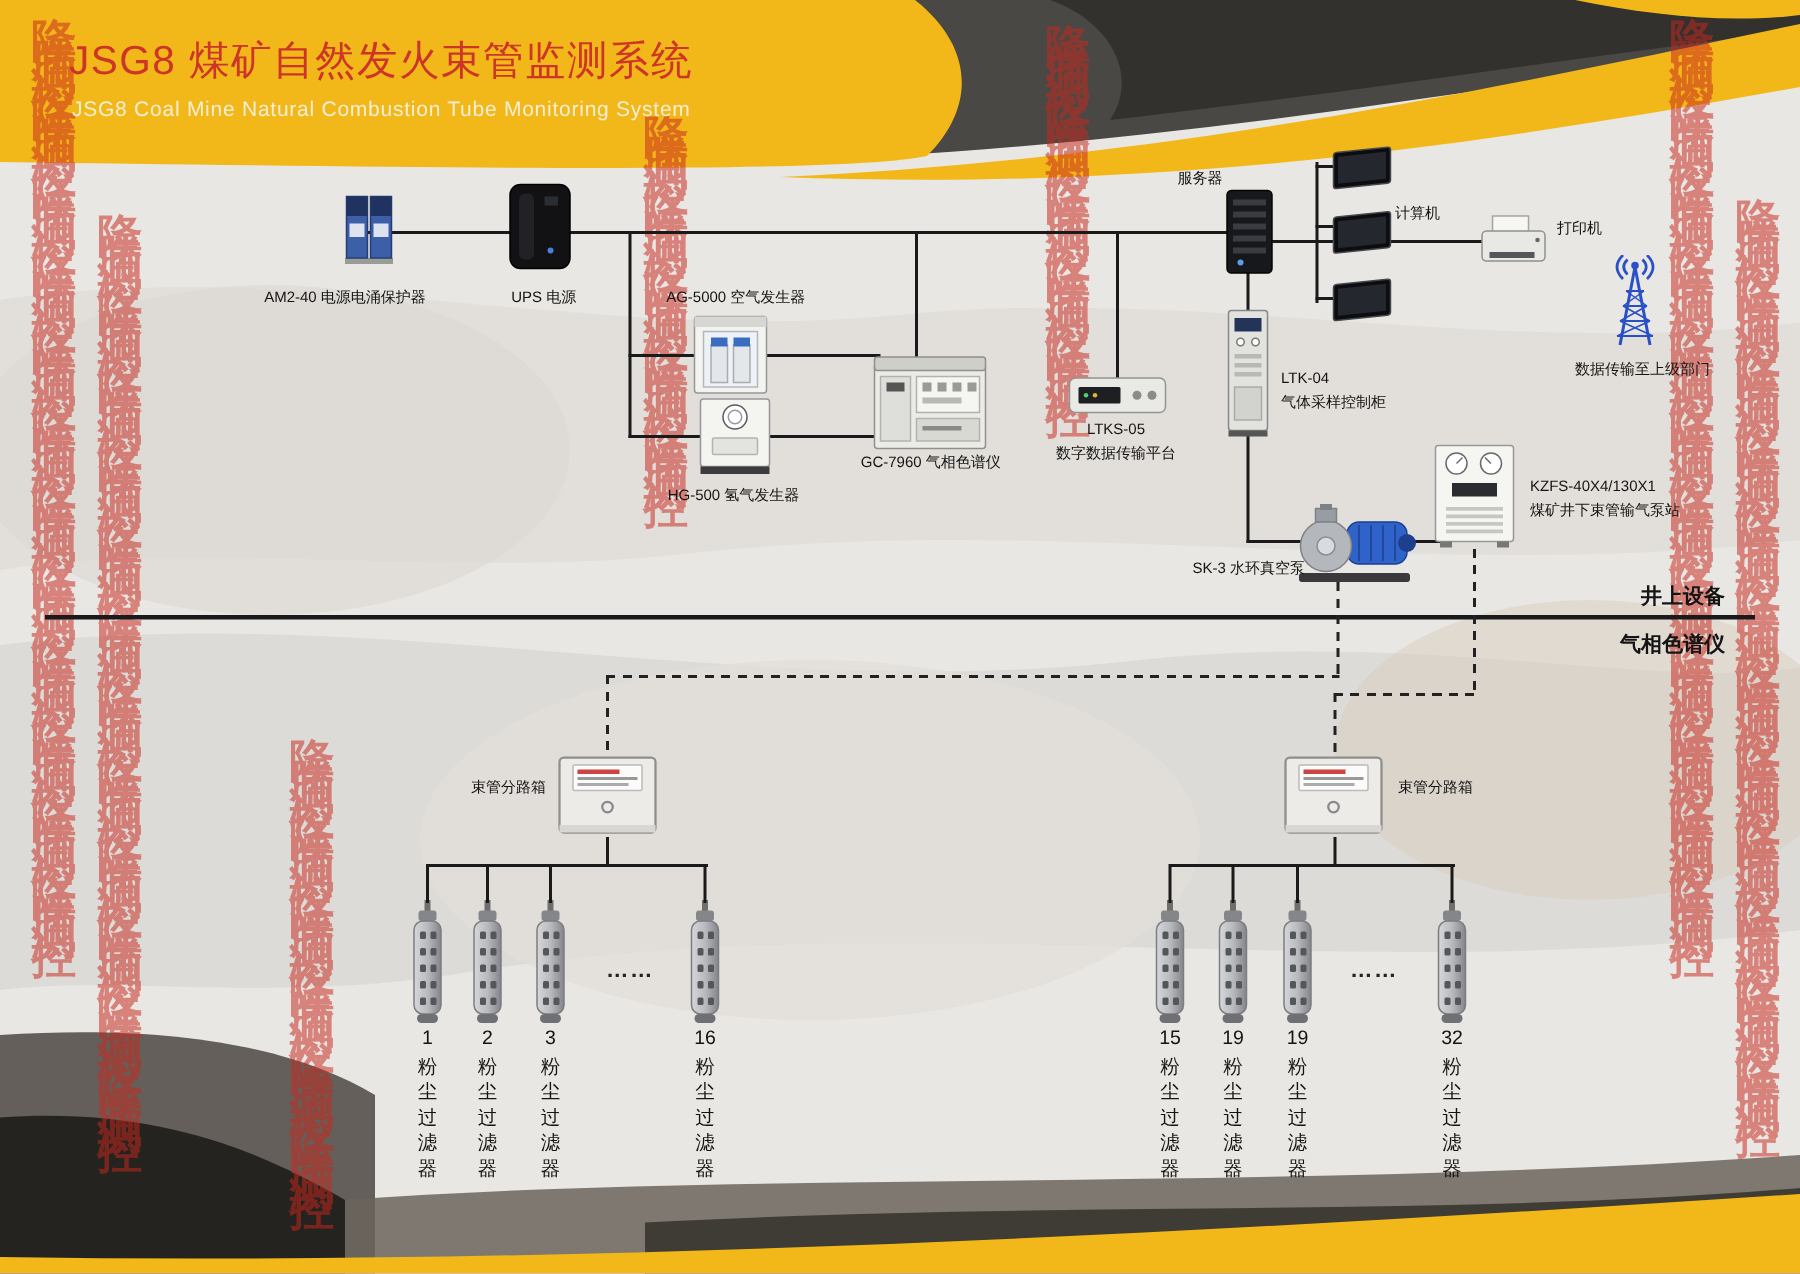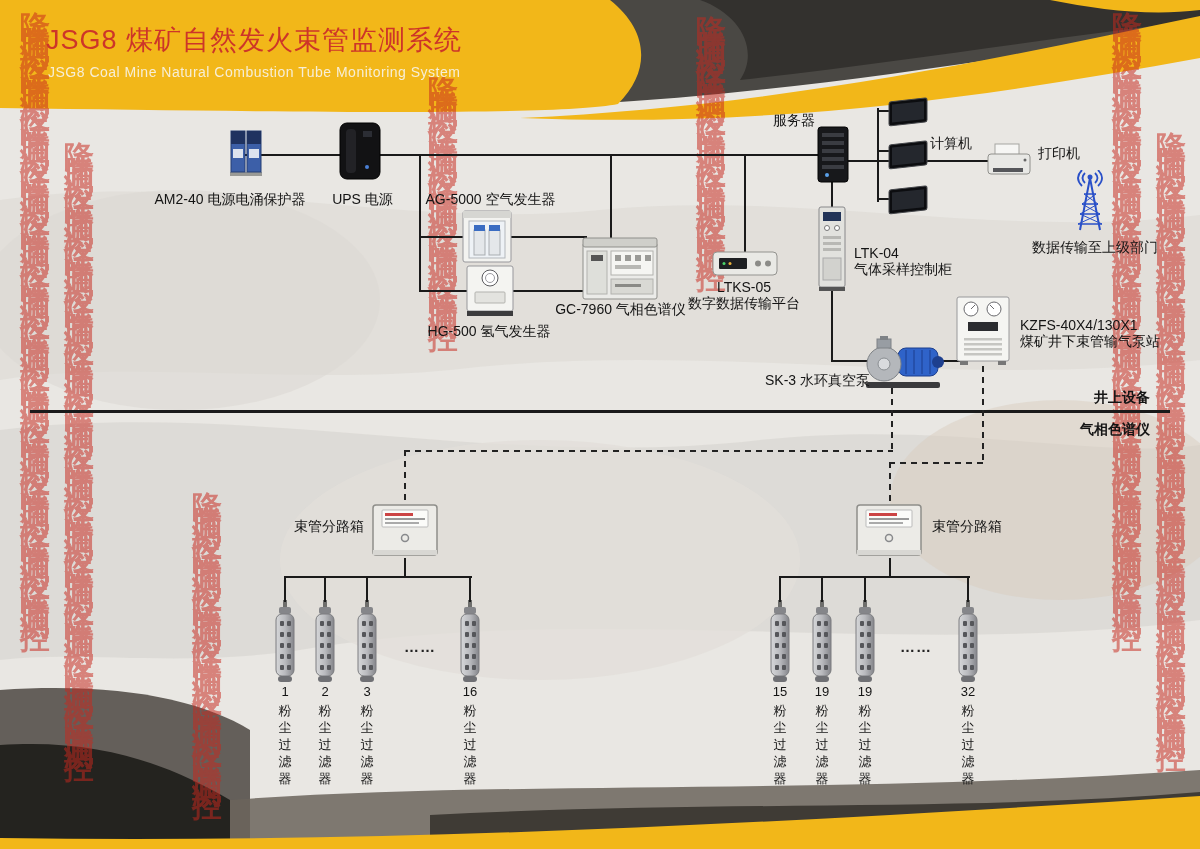--- a/index.html
+++ b/index.html
@@ -12,21 +12,21 @@
   #title{position:absolute;left:46px;top:22px;font-size:27px;font-weight:400;letter-spacing:1px;color:var(--title-red,#cd3529);white-space:nowrap}
   #subtitle{position:absolute;left:48px;top:64px;font-size:14px;font-weight:500;letter-spacing:.5px;color:#f7eed6;white-space:nowrap}
   #watermarks{position:absolute;left:0;top:0;width:1200px;height:849px;z-index:2;pointer-events:none}
   .wm{position:absolute;writing-mode:vertical-rl;font-size:30px;font-weight:700;letter-spacing:13px;color:var(--watermark-red,#c8281e);opacity:.52;white-space:nowrap}
   #diagram{position:absolute;left:0;top:0;width:1200px;height:849px;z-index:4}
   .line{position:absolute;z-index:1}
   .solid{background:#1a1a1a}
   .dashed-h{background:repeating-linear-gradient(to right,#222 0 6px,transparent 6px 11px)}
   .dashed-v{background:repeating-linear-gradient(to bottom,#222 0 6px,transparent 6px 11px)}
   .dev{position:absolute;z-index:2;line-height:0}
-  .lbl{position:absolute;z-index:3;font-size:14px;color:#141414;text-align:center;line-height:16px;white-space:nowrap}
+  .lbl{position:absolute;z-index:3;font-size:10px;color:#141414;text-align:center;line-height:16px;white-space:nowrap}
   .lbl.al{text-align:left}.lbl.ar{text-align:right}
   .lbl.bold{font-weight:bold;font-size:14px}
   .filters{position:absolute;z-index:2}
   .filter-group{position:absolute;top:0;width:26px;height:236px}
   .ficon{position:absolute;left:0;top:24px;line-height:0}
   .fnum{position:absolute;top:108px;left:0;width:26px;text-align:center;font-size:13px;color:#141414}
   .fchars{position:absolute;top:126px;left:5px;width:16px;font-size:13px;line-height:17px;text-align:center;word-break:break-all;color:#141414}
   .ellipsis{position:absolute;font-size:15px;font-weight:bold;letter-spacing:1px;color:#222;text-align:center;z-index:3}
 </style>
 </head>

